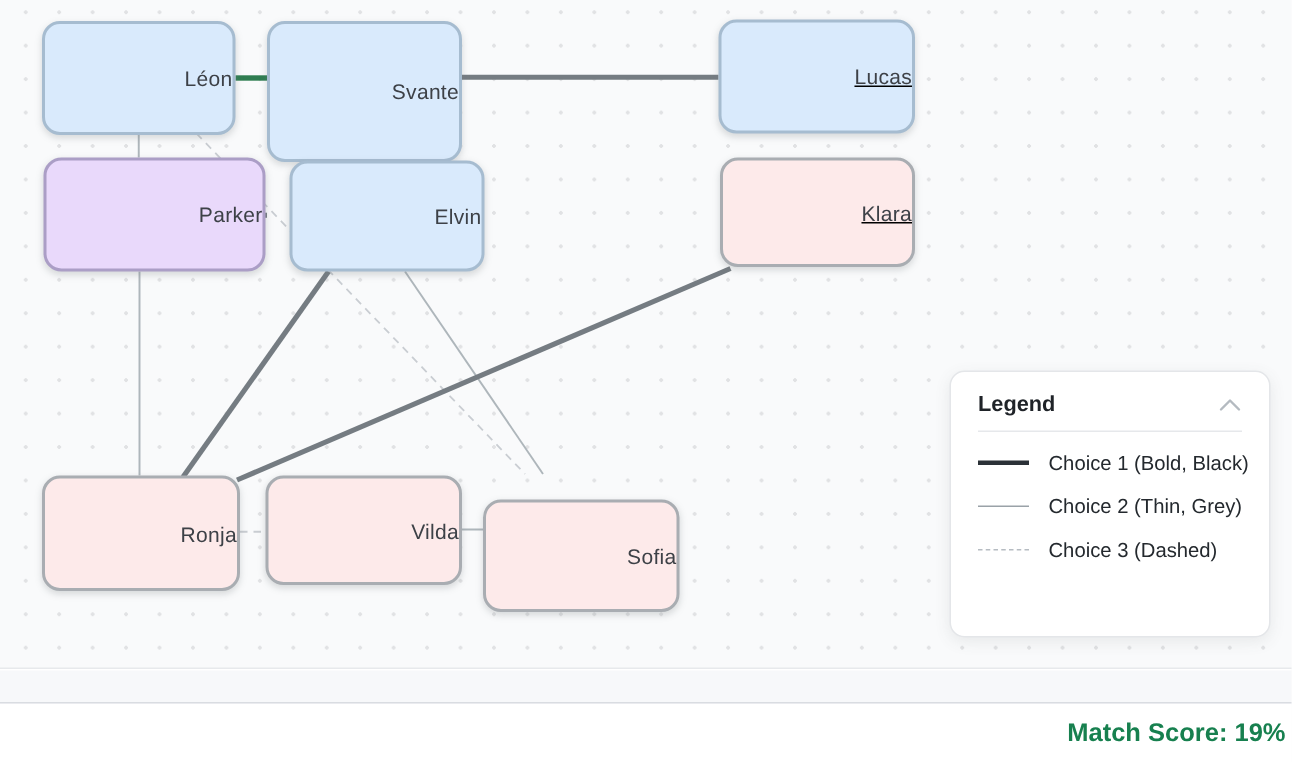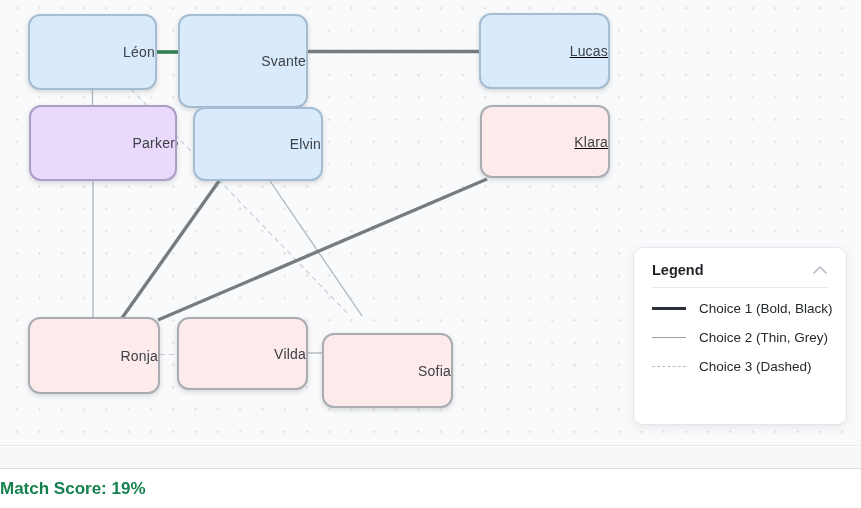--- a/index.html
+++ b/index.html
@@ -61,22 +61,22 @@
 
   
   .footer-bar {
     position:absolute; left:0; top:447px; width:861px; height:22px;
     background:#f7f8fa;
     border-bottom:1px solid #d9dce1;
   }
   .score-area {
     position:absolute; left:0; top:470px; width:861px; height:38px;
     background:#ffffff;
-    display:flex; align-items:center; justify-content:flex-start;
-    padding-right:28px;
+    display:flex; align-items:center; justify-content:flex-end;
+    padding-right:4px;
   }
   .score-text { font-size:17px; font-weight:bold; }
 </style>
 </head>
 <body>
 
 <div class="stage">
 
   <div class="canvas">
     <svg class="edges" viewBox="0 0 861 446" xmlns="http://www.w3.org/2000/svg">

